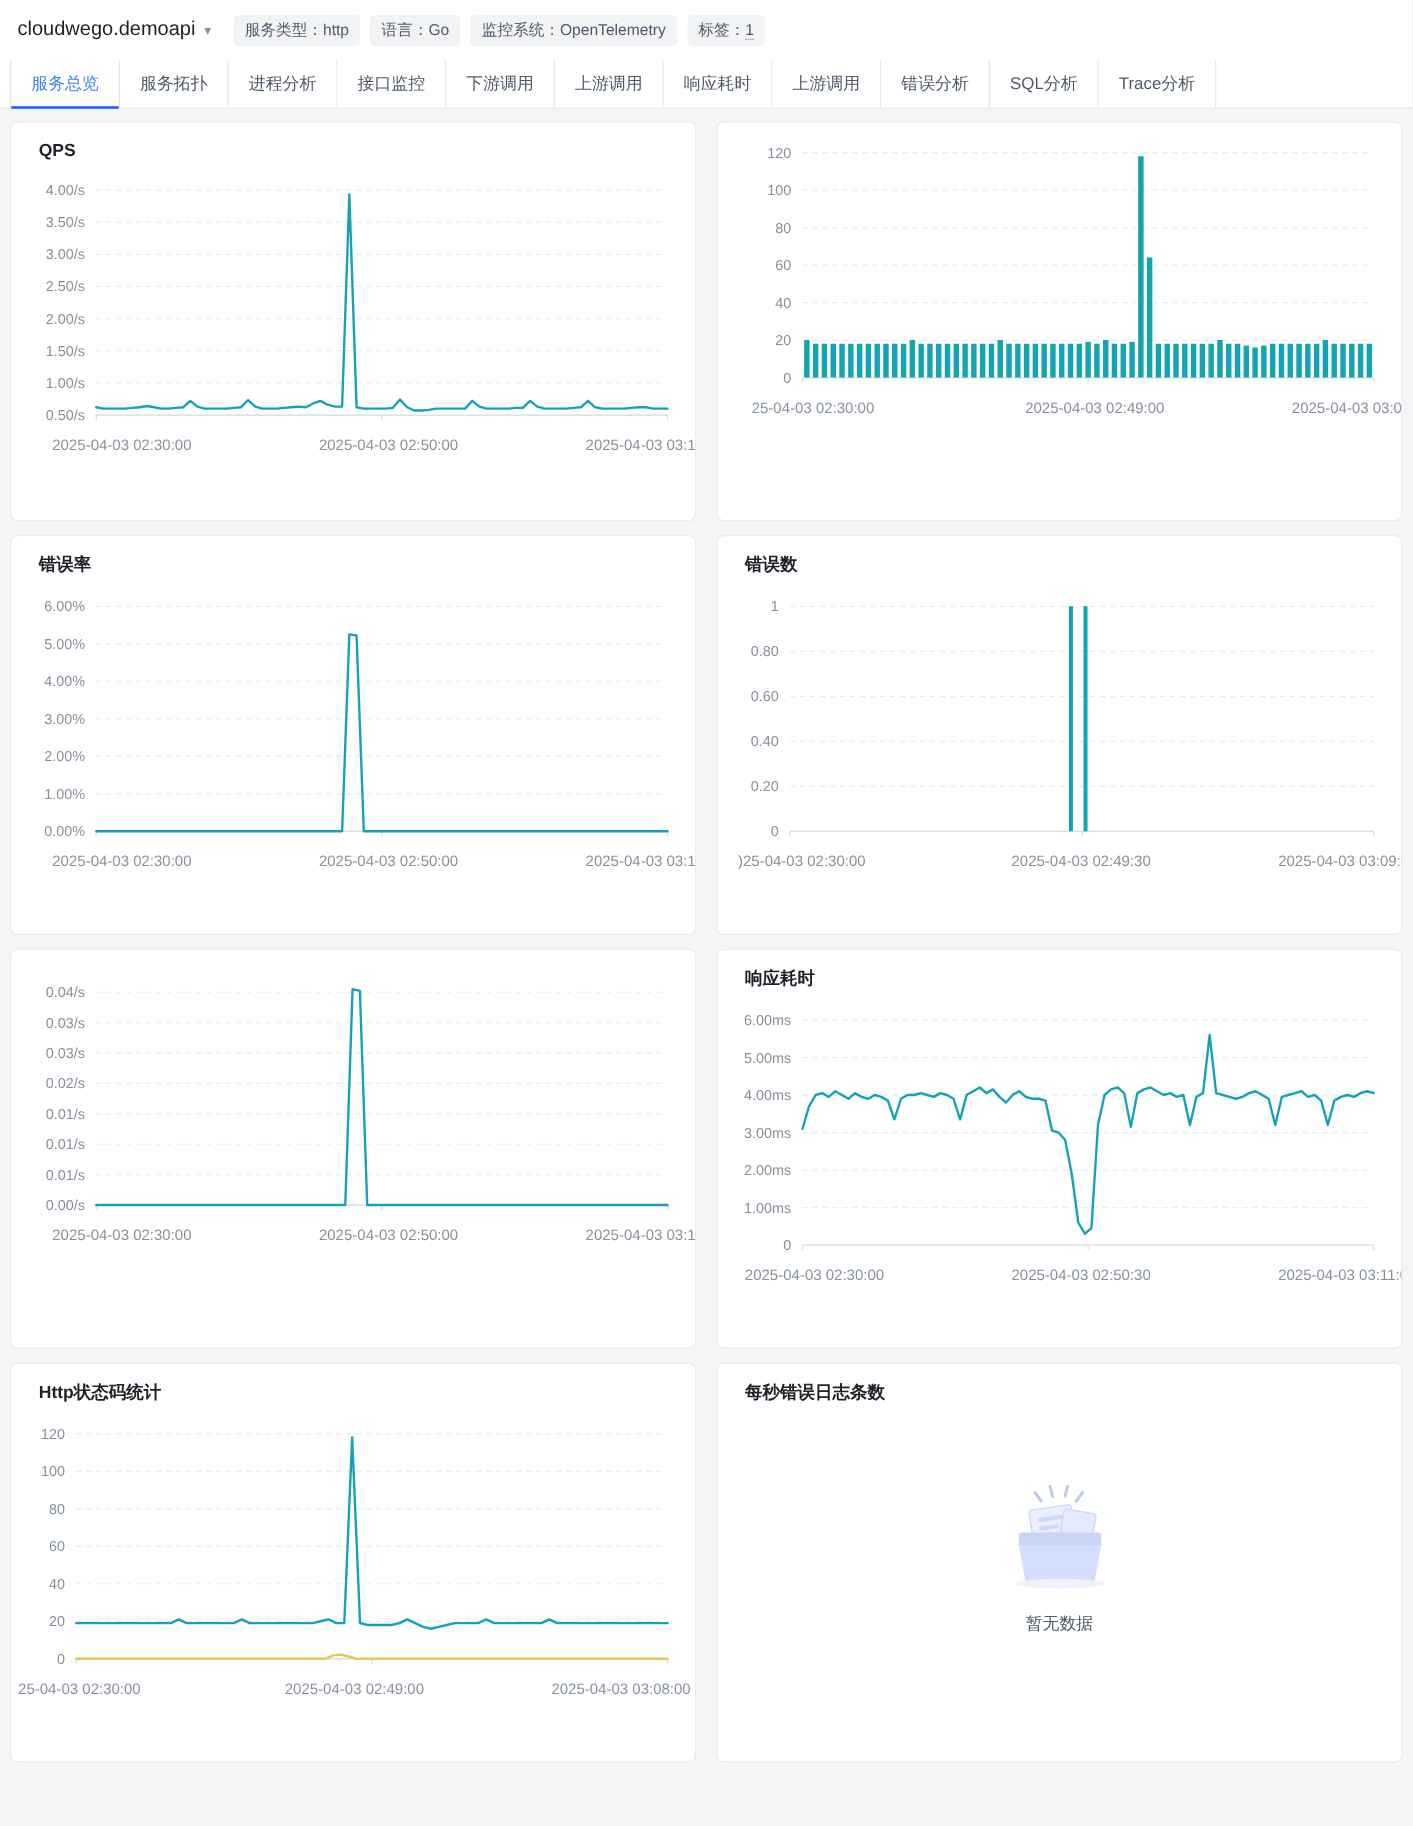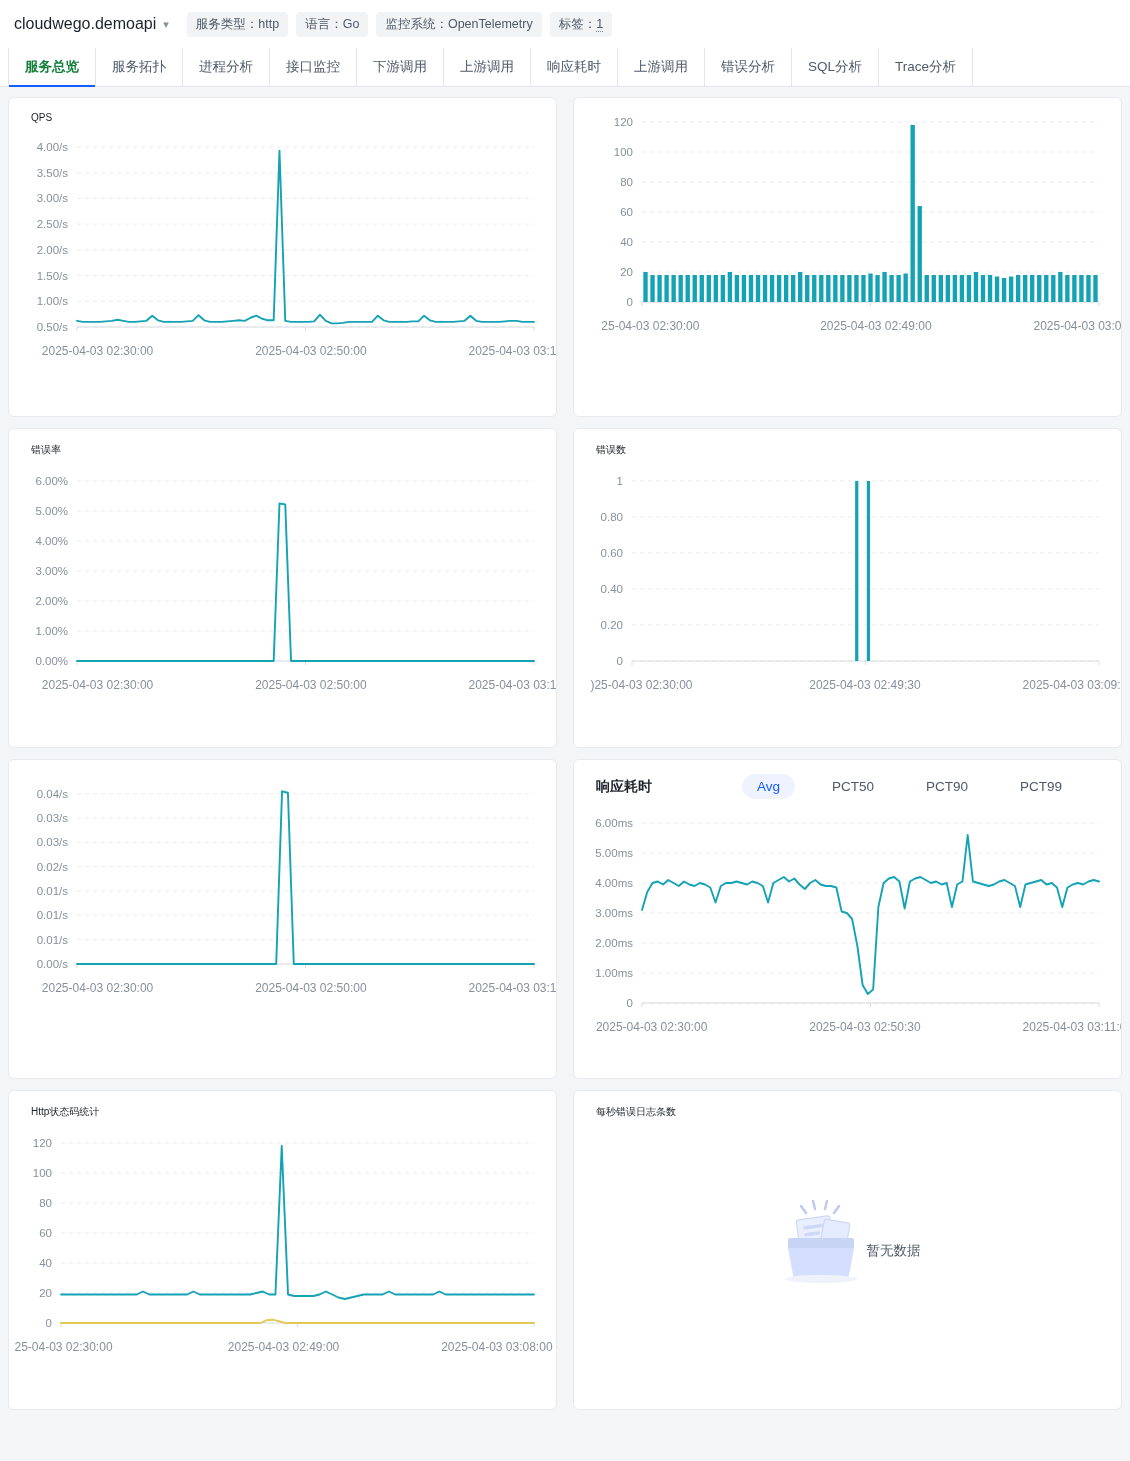--- a/index.html
+++ b/index.html
@@ -23,45 +23,45 @@
   
   .tabbar { height:39px; background:#fff; display:flex; align-items:stretch;
             border-bottom:1px solid #e5e6eb; padding-left:8px; }
   .tab {
     display:flex; align-items:center; justify-content:center;
     padding:0 16px; font-size:13.5px; color:#4e5969;
     border-right:1px solid #e5e6eb; position:relative; background:#fff;
     white-space:nowrap; cursor:pointer;
   }
   .tab:first-child { border-left:1px solid #e5e6eb; }
-  .tab.active { color:#15803d; font-weight:700; }
+  .tab.active { color:#3b82f6; font-weight:400; }
   .tab.active:after {
     content:""; position:absolute; left:0; right:0; bottom:-1px;
     height:2px; background:#165dff;
   }
   
   .grid { padding:10px 8px 8px 8px; display:flex; flex-direction:column; gap:11px; }
   .row { display:flex; gap:16px; }
   .card {
     background:#fff; border:1px solid #e8eaed; border-radius:6px;
     flex:1; position:relative;
   }
-  .card-title { font-size:10px; font-weight:400; color:#1d2129; padding:14px 0 0 22px; }
+  .card-title { font-size:14px; font-weight:700; color:#1d2129; padding:14px 0 0 22px; }
   .card-head { display:flex; align-items:center; padding:14px 0 0 22px; }
   .seg { display:flex; align-items:center; margin-left:90px; gap:22px; }
   .seg-item { font-size:13.5px; color:#4e5969; padding:5px 15px; border-radius:14px; cursor:pointer; }
   .seg-item.active { color:#165dff; background:#eef3ff; }
   .plot { position:relative; }
   svg { display:block; }
   .tick { font-size:11.5px; fill:#86909c; font-family:"Liberation Sans",sans-serif; }
   .xtick { font-size:12px; fill:#86909c; font-family:"Liberation Sans",sans-serif; }
   .gridline { stroke:#e9ebf0; stroke-width:1; stroke-dasharray:4 4; }
   .axisline { stroke:#d9dce1; stroke-width:1; }
   
-  .empty { display:flex; align-items:center; justify-content:center; }
+  .empty { display:flex; flex-direction:column; align-items:center; justify-content:center; }
   .empty-text { font-size:13.5px; color:#4e5969; margin-top:14px; }
 </style>
 </head>
 <body>
 
 <div class="header">
   <span>cloudwego.demoapi</span>
   <span class="caret">▾</span>
   <div class="meta-wrap">
     <span class="meta-tag">服务类型：http</span>
@@ -300,26 +300,20 @@
             <text x="32.82" y="232" class="xtick">2025-04-03 02:30:00</text>
             <text x="246.15" y="232" class="xtick">2025-04-03 02:50:00</text>
             <text x="459.47999999999996" y="232" class="xtick">2025-04-03 03:10:00</text>
             <polyline points="68.00,204.00 73.86,204.00 79.72,204.00 85.58,204.00 91.44,204.00 97.29,204.00 103.15,204.00 109.01,204.00 114.87,204.00 120.73,204.00 126.59,204.00 132.45,204.00 138.31,204.00 144.17,204.00 150.03,204.00 155.88,204.00 161.74,204.00 167.60,204.00 173.46,204.00 179.32,204.00 185.18,204.00 191.04,204.00 196.90,204.00 202.76,204.00 208.62,204.00 214.47,204.00 220.33,204.00 226.19,204.00 232.05,204.00 237.91,204.00 243.77,204.00 249.63,204.00 255.49,204.00 261.35,204.00 267.21,204.00 273.06,31.30 278.92,32.76 284.78,204.00 290.64,204.00 296.50,204.00 302.36,204.00 308.22,204.00 314.08,204.00 319.94,204.00 325.79,204.00 331.65,204.00 337.51,204.00 343.37,204.00 349.23,204.00 355.09,204.00 360.95,204.00 366.81,204.00 372.67,204.00 378.53,204.00 384.38,204.00 390.24,204.00 396.10,204.00 401.96,204.00 407.82,204.00 413.68,204.00 419.54,204.00 425.40,204.00 431.26,204.00 437.12,204.00 442.97,204.00 448.83,204.00 454.69,204.00 460.55,204.00 466.41,204.00 472.27,204.00 478.13,204.00 483.99,204.00 489.85,204.00 495.71,204.00 501.56,204.00 507.42,204.00 513.28,204.00 519.14,204.00 525.00,204.00" fill="none" stroke="#13a3b5" stroke-width="1.9" stroke-linejoin="round" stroke-linecap="round"></polyline>
           </svg>
         </div>
     </div>
     <div class="card" style="height:320px;">
       <div class="card-head">
         <span style="font-size:14px;font-weight:700;">响应耗时</span>
-        <span class="seg">
-          <span class="seg-item active">Avg</span>
-          <span class="seg-item">PCT50</span>
-          <span class="seg-item">PCT90</span>
-          <span class="seg-item">PCT99</span>
-        </span>
       </div>
       <div class="plot">
           <svg width="547" height="250" viewBox="0 0 547 250">
             <line x1="68" y1="204" x2="525" y2="204" class="gridline"></line>
             <text x="59" y="208" class="tick" text-anchor="end">0</text>
             <line x1="68" y1="174" x2="525" y2="174" class="gridline"></line>
             <text x="59" y="178" class="tick" text-anchor="end">1.00ms</text>
             <line x1="68" y1="144" x2="525" y2="144" class="gridline"></line>
             <text x="59" y="148" class="tick" text-anchor="end">2.00ms</text>
             <line x1="68" y1="114" x2="525" y2="114" class="gridline"></line>

